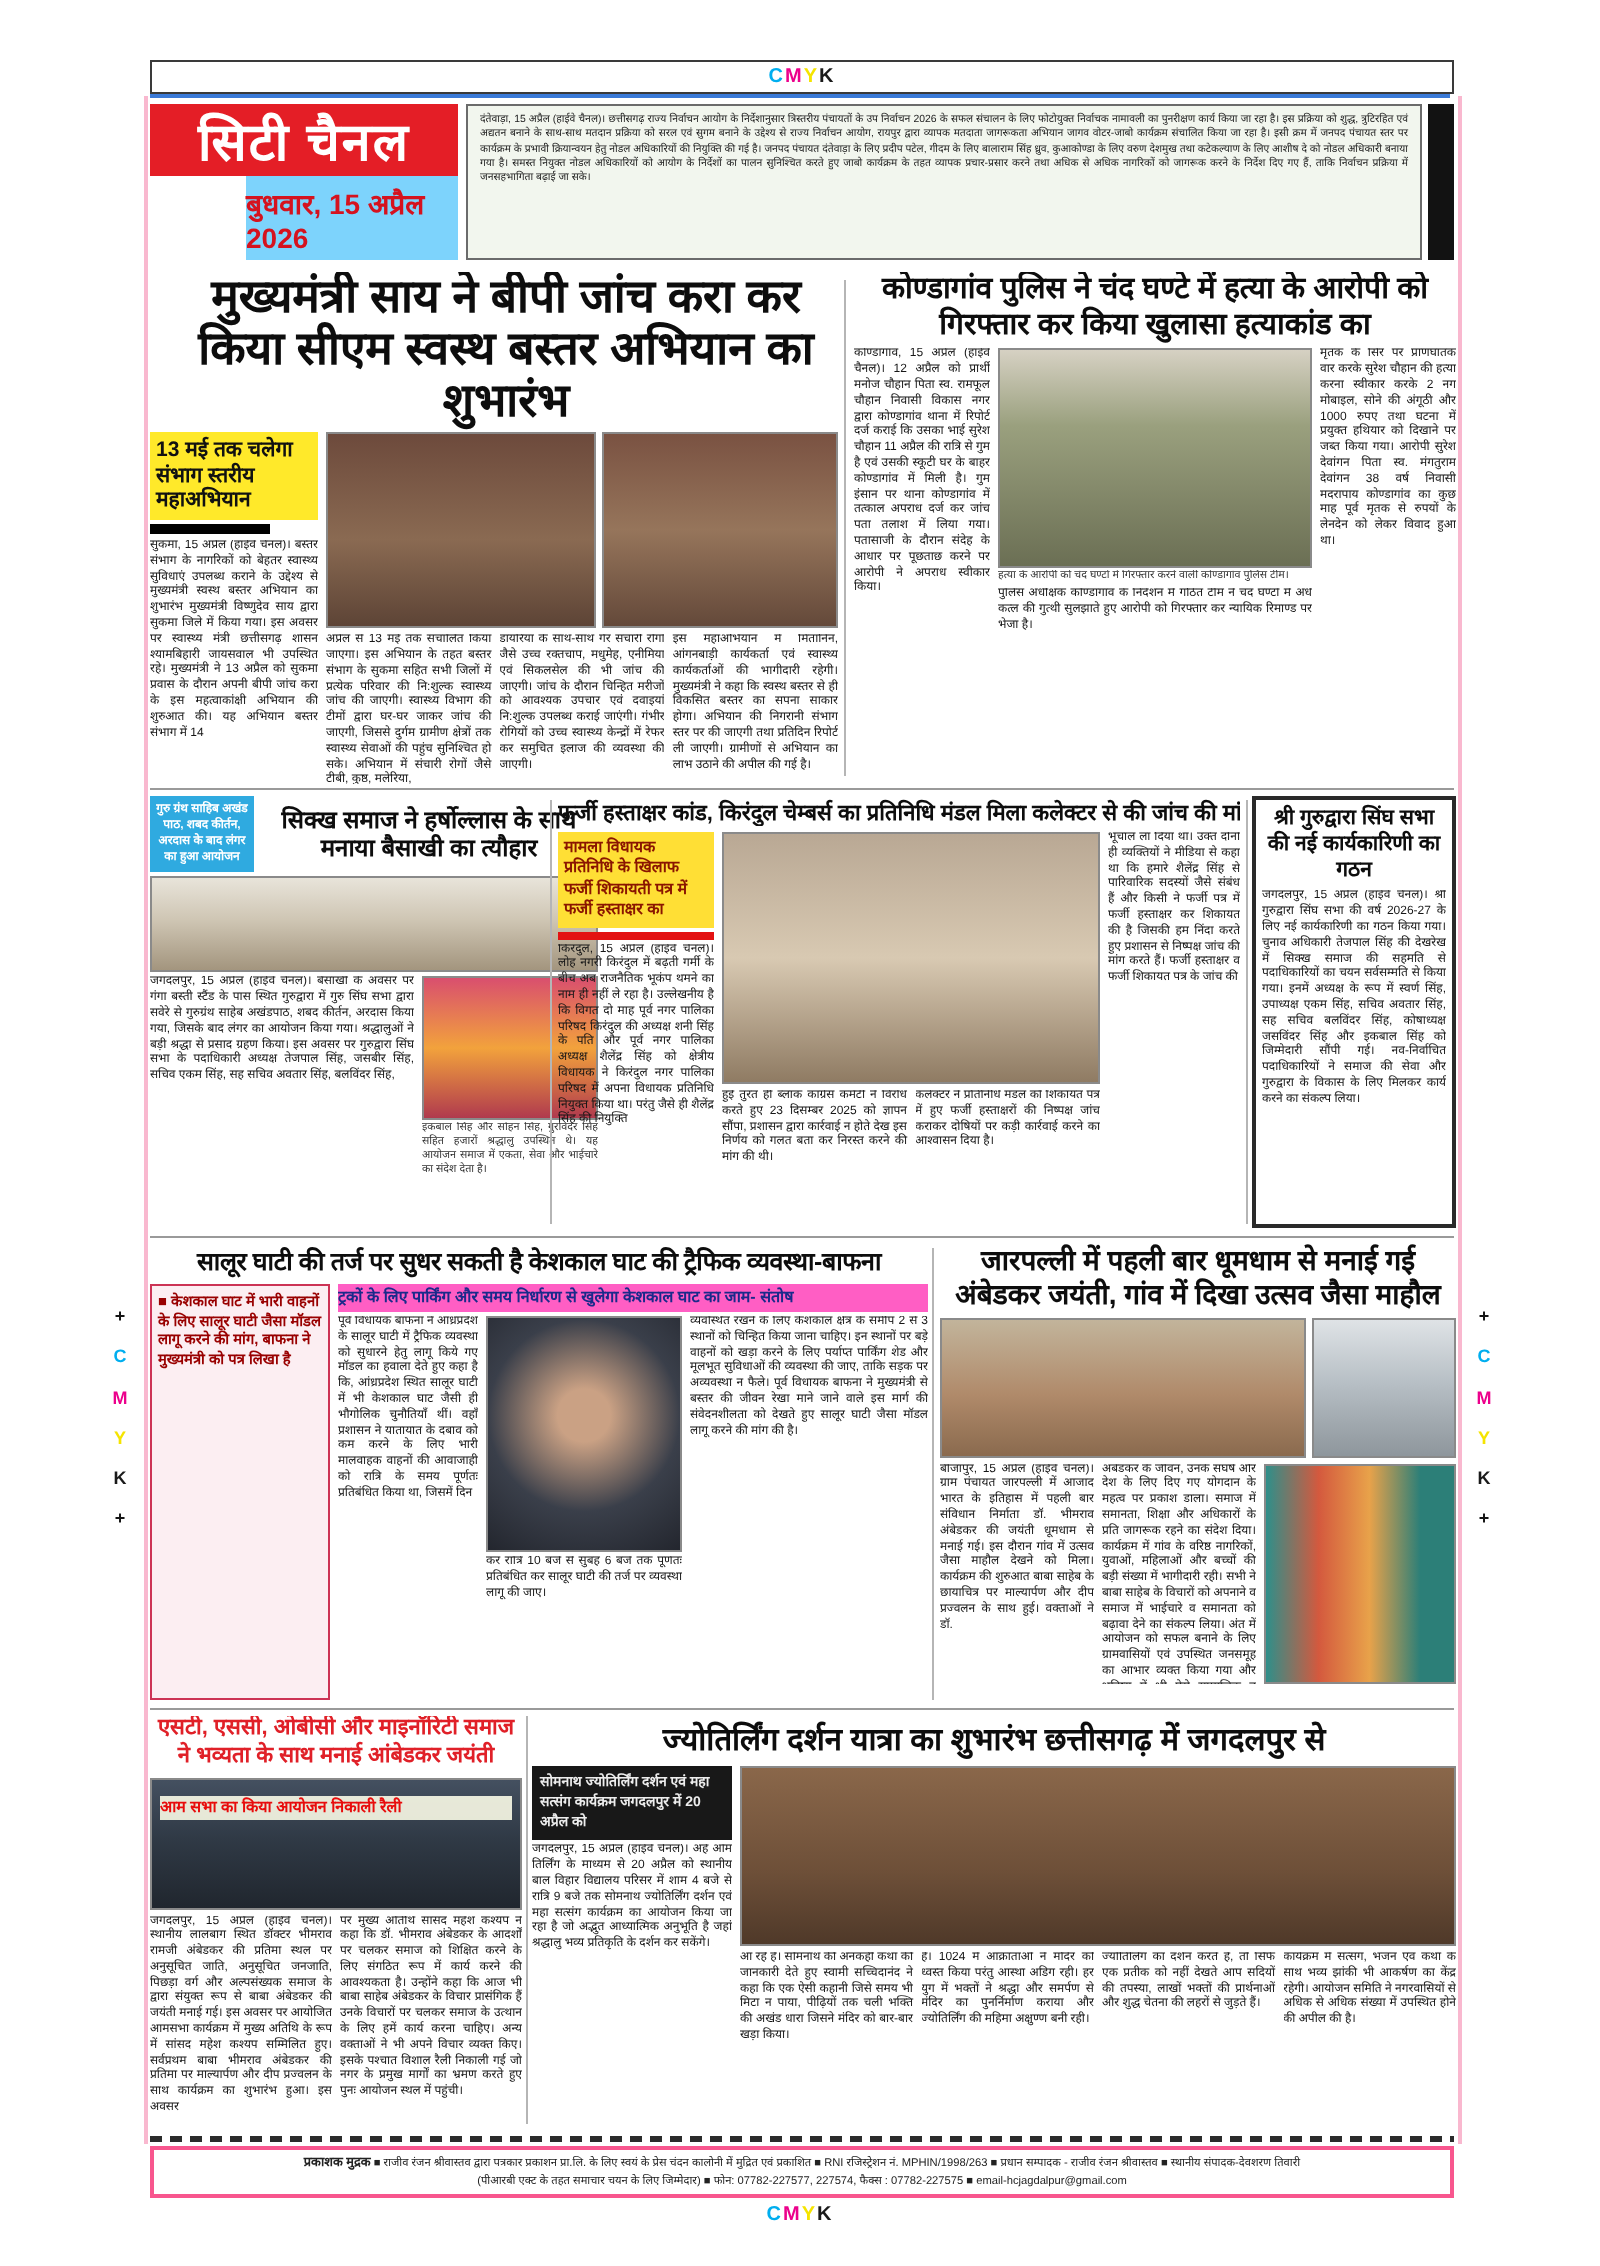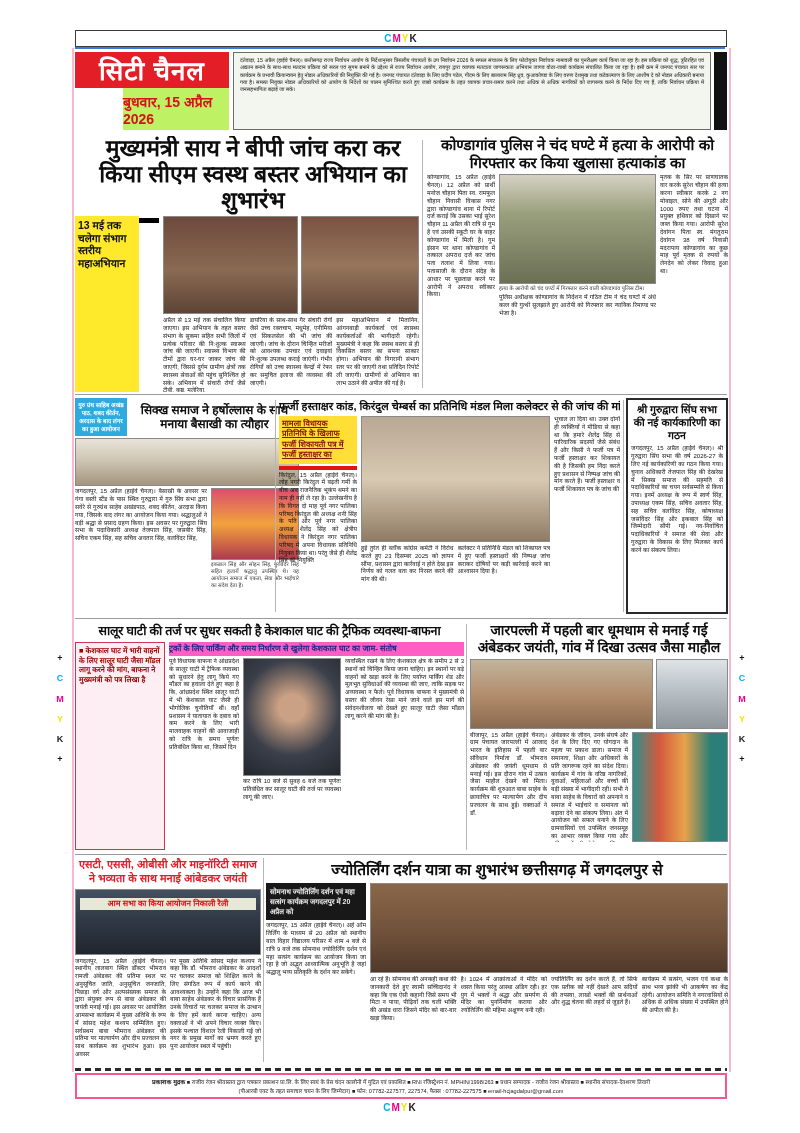--- a/index.html
+++ b/index.html
@@ -17,21 +17,21 @@
      display:flex;align-items:center;justify-content:center;font-size:10px;font-weight:bold;letter-spacing:1px;}
   .cmyk-bottom{left:75px;top:1102px;width:650px;text-align:center;font-size:10px;font-weight:bold;letter-spacing:1px;}
   .c-c{color:#00aeef}.c-m{color:#ec008c}.c-y{color:#f5e400}.c-k{color:#1a1a1a}
   .blue-line{left:75px;top:47px;width:650px;height:2px;background:#3b7ad7;}
   
   .regmark{width:16px;text-align:center;font-size:9px;font-weight:bold;line-height:2.25;}
   
   .brand{left:75px;top:52px;width:154px;height:78px;display:flex;flex-direction:column;}
   .brand-red{flex:1;background:#e41e26;color:#ffffff;display:flex;align-items:center;justify-content:center;
      font-size:26px;font-weight:bold;letter-spacing:1px;}
-  .brand-yellow{height:46px;background:#bef264;color:#d5121e;display:flex;align-items:center;justify-content:center;
+  .brand-yellow{height:46px;background:#7dd3fc;color:#d5121e;display:flex;align-items:center;justify-content:center;
      font-size:14px;font-weight:bold;margin-left:48px;}
   .lead-notice{left:233px;top:52px;width:478px;height:78px;background:#f2f6ee;border:1px solid #6b6b6b;
      box-sizing:border-box;padding:2px 6px;overflow:hidden;}
   .lead-notice h2{margin:0;font-size:9.5px;text-align:center;white-space:nowrap;overflow:hidden;}
   .lead-notice p{margin:2px 0 0 0;font-size:5.2px;line-height:1.4;text-align:justify;color:#222;}
   .black-bar{left:714px;top:52px;width:13px;height:78px;background:#121212;}
   
   .small{font-size:6px;line-height:1.3;text-align:justify;margin:0;overflow:hidden;color:#161616;}
   .cap{font-size:5.4px;line-height:1.25;color:#333;text-align:justify;margin:1px 0 0 0;overflow:hidden;}
   .hl{font-weight:bold;color:#0d0d0d;text-align:center;margin:0;}
@@ -46,39 +46,39 @@
   
   .story-kond{left:427px;top:136px;width:301px;height:256px;overflow:hidden;}
   .story-kond .hl{font-size:15px;line-height:1.18;}
   
   .story-sikh{left:75px;top:398px;width:224px;height:216px;overflow:hidden;}
   .bluebox{background:#2faae0;color:#fff;font-size:6px;font-weight:bold;line-height:1.35;padding:3px;width:52px;
      box-sizing:border-box;text-align:center;flex-shrink:0;}
   .story-sikh .hl{font-size:12px;line-height:1.2;}
   .story-forgery{left:279px;top:398px;width:341px;height:216px;overflow:hidden;}
   .story-forgery .hl{font-size:11px;white-space:nowrap;overflow:hidden;}
-  .ybox2{background:#ffdf35;padding:3px;font-size:8px;font-weight:bold;line-height:1.3;color:#8a1500;text-decoration:underline;}
+  .ybox2{background:#ffdf35;padding:3px;font-size:8px;font-weight:bold;line-height:1.3;color:#8a1500;}
   .redbar{height:4px;background:#e31212;margin-top:2px;}
   .story-guru{left:626px;top:398px;width:102px;height:216px;border:2px solid #2a2a2a;box-sizing:border-box;
      padding:3px;overflow:hidden;}
   .story-guru .hl{font-size:10.5px;line-height:1.25;}
   
   .story-kesh{left:75px;top:622px;width:389px;height:230px;overflow:hidden;}
   .story-kesh .hl{font-size:12.5px;white-space:nowrap;overflow:hidden;letter-spacing:-0.2px;}
   .pinkbox{background:#fceef2;border:1.4px solid #cc3355;box-sizing:border-box;padding:3px;
      font-size:7.4px;font-weight:bold;line-height:1.3;color:#990000;}
   .mag-strip{background:#ff5ec4;color:#1a2a8a;font-size:8px;font-weight:bold;height:14px;line-height:14px;
      text-align:left;white-space:nowrap;overflow:hidden;}
   .story-jar{left:470px;top:622px;width:258px;height:230px;overflow:hidden;}
   .story-jar .hl{font-size:14px;line-height:1.2;}
   
   .story-amb{left:75px;top:858px;width:186px;height:206px;overflow:hidden;}
   .story-amb .hl{font-size:11px;line-height:1.25;color:#e02028;}
   .overlay-strip{position:absolute;left:4px;right:4px;top:8px;background:rgba(255,255,235,.88);
-     color:#e80c0c;font-size:8px;font-weight:bold;text-align:center;line-height:12px;height:12px;overflow:hidden;}
+     color:#e80c0c;font-size:8px;font-weight:bold;line-height:12px;height:12px;overflow:hidden;}
   .story-jyo{left:266px;top:858px;width:462px;height:206px;overflow:hidden;}
   .story-jyo .hl{font-size:15.5px;white-space:nowrap;overflow:hidden;}
   .blackbox{background:#181818;color:#ededed;font-size:7px;font-weight:bold;line-height:1.4;padding:4px;}
   
   .p-cm1{background:linear-gradient(180deg,#6d4a3c 0%,#8a6a52 55%,#5d4436 100%);}
   .p-cm2{background:linear-gradient(180deg,#7a5242 0%,#96755b 50%,#64493a 100%);}
   .p-police{background:linear-gradient(180deg,#d6d1c3 0%,#9aa07e 35%,#6b6f54 100%);}
   .p-cong{background:linear-gradient(180deg,#e8e4da 0%,#cfc6b4 45%,#a3957e 100%);}
   .p-shrine{background:linear-gradient(180deg,#d94f6e 0%,#f2a23c 50%,#b03a4e 100%);}
   .p-award{background:linear-gradient(180deg,#b9a894 0%,#d8c9b2 50%,#8f7b63 100%);}
@@ -114,21 +114,21 @@
     <div class="brand-yellow">बुधवार, 15 अप्रैल 2026</div>
   </div>
   <div class="abs lead-notice">
     <p>दंतेवाड़ा, 15 अप्रैल (हाईवे चैनल)। छत्तीसगढ़ राज्य निर्वाचन आयोग के निर्देशानुसार त्रिस्तरीय पंचायतों के उप निर्वाचन 2026 के सफल संचालन के लिए फोटोयुक्त निर्वाचक नामावली का पुनरीक्षण कार्य किया जा रहा है। इस प्रक्रिया को शुद्ध, त्रुटिरहित एवं अद्यतन बनाने के साथ-साथ मतदान प्रक्रिया को सरल एवं सुगम बनाने के उद्देश्य से राज्य निर्वाचन आयोग, रायपुर द्वारा व्यापक मतदाता जागरूकता अभियान जागव वोटर-जाबो कार्यक्रम संचालित किया जा रहा है। इसी क्रम में जनपद पंचायत स्तर पर कार्यक्रम के प्रभावी क्रियान्वयन हेतु नोडल अधिकारियों की नियुक्ति की गई है। जनपद पंचायत दंतेवाड़ा के लिए प्रदीप पटेल, गीदम के लिए बालाराम सिंह ध्रुव, कुआकोण्डा के लिए वरुण देशमुख तथा कटेकल्याण के लिए आशीष दे को नोडल अधिकारी बनाया गया है। समस्त नियुक्त नोडल अधिकारियों को आयोग के निर्देशों का पालन सुनिश्चित करते हुए जाबो कार्यक्रम के तहत व्यापक प्रचार-प्रसार करने तथा अधिक से अधिक नागरिकों को जागरूक करने के निर्देश दिए गए हैं, ताकि निर्वाचन प्रक्रिया में जनसहभागिता बढ़ाई जा सके।</p>
   </div>
   <div class="abs black-bar"></div>
 
   <div class="abs story-cm">
     <h1 class="hl">मुख्यमंत्री साय ने बीपी जांच करा कर किया सीएम स्वस्थ बस्तर अभियान का शुभारंभ</h1>
     <div style="display:flex;gap:4px;margin-top:3px;height:206px;">
-      <div style="width:84px;flex-shrink:0;display:flex;flex-direction:row;">
+      <div style="width:84px;flex-shrink:0;display:flex;flex-direction:column;">
         <div class="ybox">13 मई तक चलेगा संभाग स्तरीय महाअभियान</div>
         <div class="ybox-bar"></div>
         <p class="small" style="flex:1;">सुकमा, 15 अप्रैल (हाईवे चैनल)। बस्तर संभाग के नागरिकों को बेहतर स्वास्थ्य सुविधाएं उपलब्ध कराने के उद्देश्य से मुख्यमंत्री स्वस्थ बस्तर अभियान का शुभारंभ मुख्यमंत्री विष्णुदेव साय द्वारा सुकमा जिले में किया गया। इस अवसर पर स्वास्थ्य मंत्री छत्तीसगढ़ शासन श्यामबिहारी जायसवाल भी उपस्थित रहे। मुख्यमंत्री ने 13 अप्रैल को सुकमा प्रवास के दौरान अपनी बीपी जांच करा के इस महत्वाकांक्षी अभियान की शुरुआत की। यह अभियान बस्तर संभाग में 14</p>
       </div>
       <div style="flex:1;display:flex;flex-direction:column;gap:3px;">
         <div style="display:flex;gap:3px;height:98px;">
           <div class="ph p-cm1" style="flex:1.15;"></div>
           <div class="ph p-cm2" style="flex:1;"></div>
         </div>
         <div class="cols" style="flex:1;">

